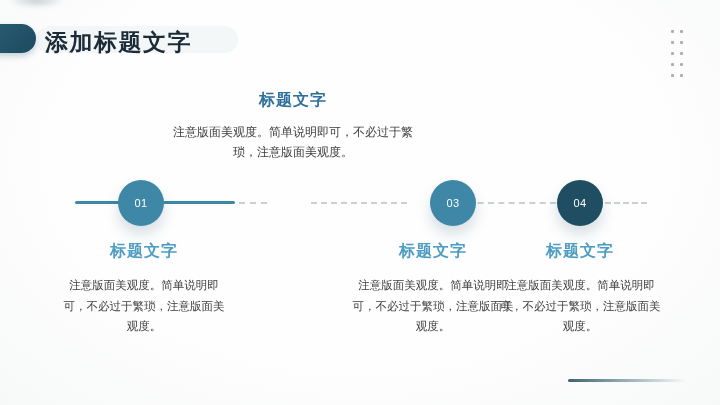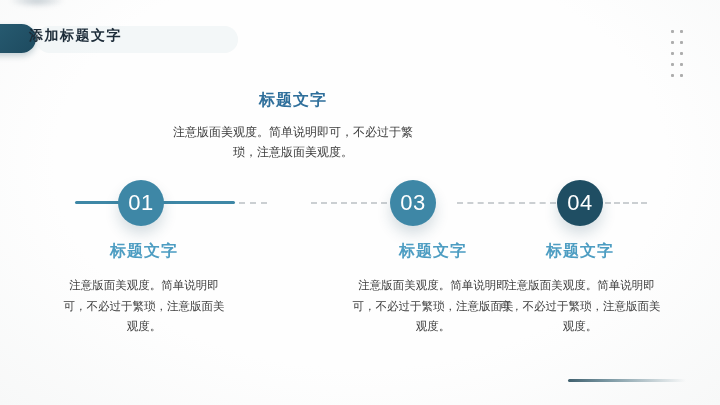--- a/index.html
+++ b/index.html
@@ -10,43 +10,43 @@
     font-family:"Liberation Sans","DejaVu Sans",sans-serif;
   }
   
   .header-pill{position:absolute;left:-26px;top:24px;width:62px;height:29px;border-radius:15px;
     background:linear-gradient(135deg,#2a6076,#1d4a5f);box-shadow:0 3px 6px rgba(29,74,95,.25);}
   .header-smudge{position:absolute;left:8px;top:-7px;width:58px;height:15px;border-radius:50%;
     background:radial-gradient(ellipse at center, rgba(55,85,105,.28), rgba(55,85,105,0) 70%);
     filter:blur(2px);}
   .title-bg{position:absolute;left:36px;top:26px;width:202px;height:27px;border-radius:14px;
     background:rgba(234,240,242,.55);}
-  .slide-title{position:absolute;left:29px;top:27px;font-size:14px;font-weight:bold;
+  .slide-title{position:absolute;left:45px;top:27px;font-size:23px;font-weight:bold;
     color:#1c2b38;letter-spacing:1.5px;}
   
   .dots-grid{position:absolute;left:671px;top:30px;display:grid;
     grid-template-columns:repeat(2,3px);grid-auto-rows:3px;column-gap:6px;row-gap:8px;}
   .dot{width:3px;height:3px;border-radius:1px;background:#adadad;}
   
   .intro{position:absolute;left:160px;top:90px;width:266px;text-align:center;}
   .intro-heading{font-size:16px;font-weight:bold;color:#2f6f9b;letter-spacing:1px;}
   .intro-desc{margin:11px auto 0;width:256px;font-size:12px;line-height:20px;color:#404040;}
   
   .line-solid{position:absolute;left:75px;top:201px;width:160px;height:3px;border-radius:2px;
     background:#3e87a6;}
   .dash{position:absolute;top:202px;height:0;border-top:2px dashed #cbcfd2;}
   .dash1{left:239px;width:28px;}
   .dash2{left:311px;width:96px;}
   .dash3{left:457px;width:99px;}
   .dash4{left:605px;width:42px;}
   .step-circle{position:absolute;top:180px;width:46px;height:46px;border-radius:50%;
     display:flex;align-items:center;justify-content:center;
     box-shadow:0 8px 14px rgba(31,78,99,.18);}
-  .step-circle span{color:#ffffff;font-size:22px;font-weight:500;letter-spacing:.5px;}
-  .c1{left:118px;} .c2{left:267px;} .c3{left:390px;} .c4{left:557px;}
+  .step-circle span{color:#ffffff;font-size:11px;font-weight:500;letter-spacing:.5px;}
+  .c1{left:118px;} .c2{left:267px;} .c3{left:430px;} .c4{left:557px;}
   
   .block{position:absolute;top:241px;width:180px;text-align:center;}
   .b1{left:54px;} .b2{left:343px;} .b3{left:490px;}
   .block-heading{font-size:16px;font-weight:bold;color:#4d9dc2;letter-spacing:1px;}
   .block-desc{margin:13px auto 0;width:162px;font-size:11.5px;line-height:20.5px;color:#404040;}
   
   .bottom-line{position:absolute;left:568px;top:379px;width:134px;height:3px;border-radius:2px;
     background:linear-gradient(to right,#41616f,#7b98a3 30%,rgba(255,255,255,0) 88%);}
 </style>
 </head>

